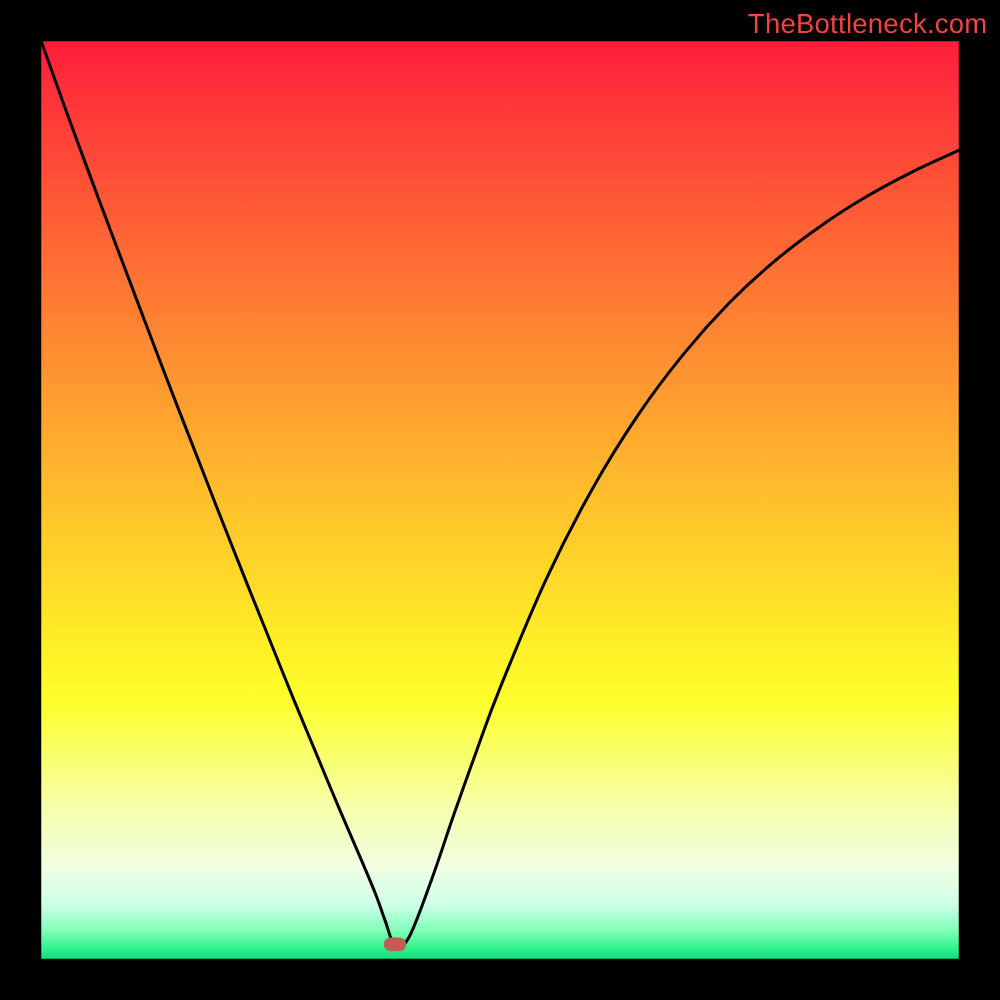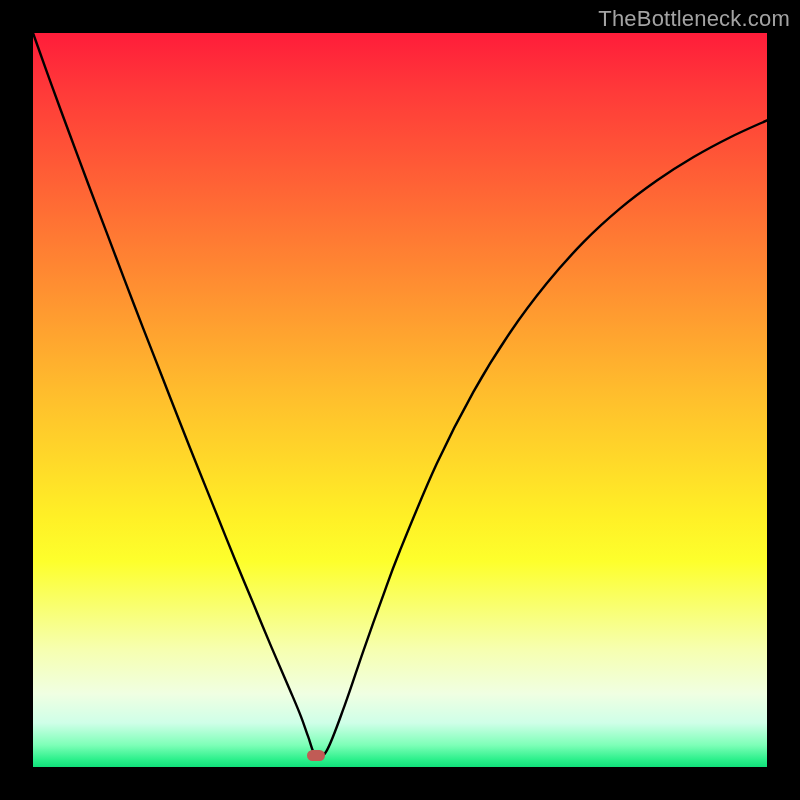--- a/index.html
+++ b/index.html
@@ -33,21 +33,21 @@
       #7effb8 97%,
       #2bf08b 99%,
       #11e07a 100%);
   }
   .watermark {
     position: absolute;
     top: 6px;
     right: 10px;
     font-family: Arial, Helvetica, sans-serif;
     font-size: 22px;
-    color: #a3a3a3;
+    color: #ef4444;
     letter-spacing: 0.2px;
     font-weight: 500;
     text-align: center;
   }
   svg.curve {
     position: absolute;
     left: 0; top: 0;
     width: 100%;
     height: 100%;
     overflow: visible;

